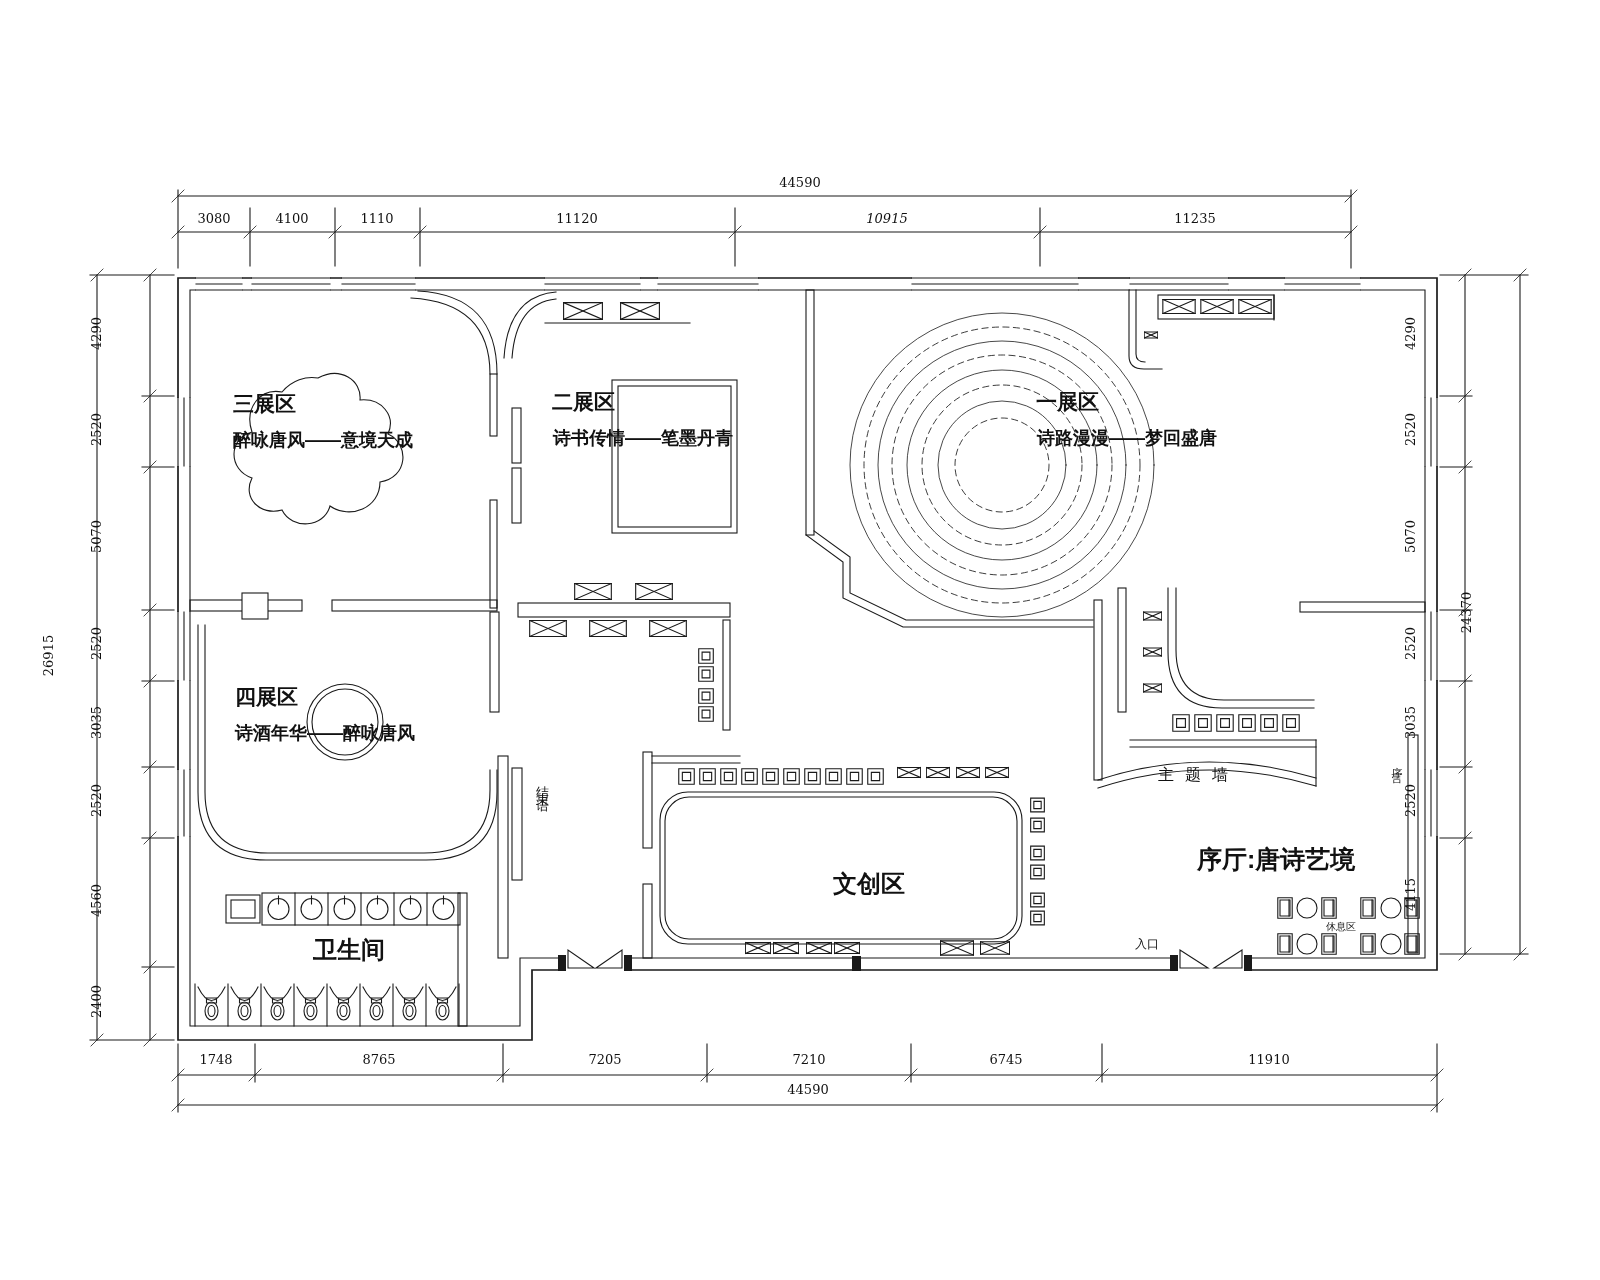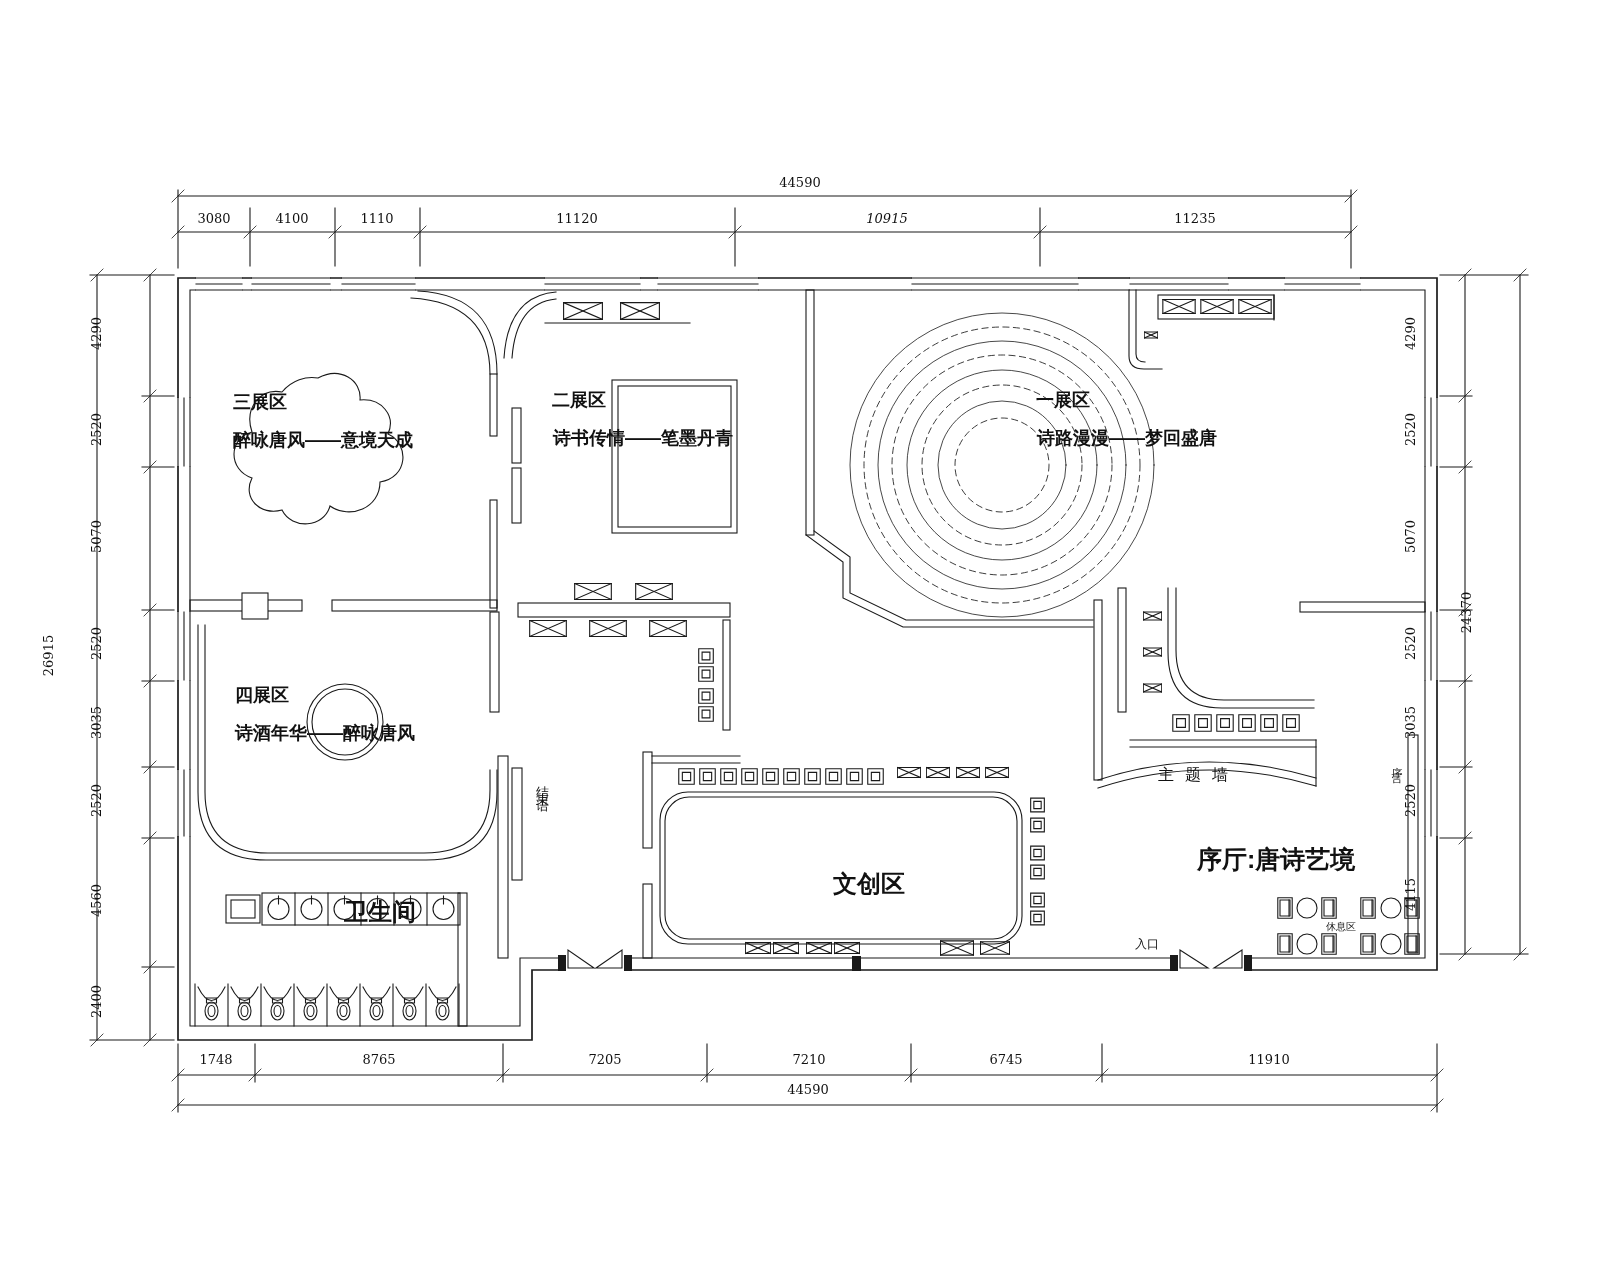--- a/index.html
+++ b/index.html
@@ -8,21 +8,21 @@
   #plan{position:absolute;left:0;top:0;}
   svg *{stroke:#1a1a1a;fill:none;stroke-width:1.1;stroke-linecap:square;}
   svg .thick{stroke-width:1.7;}
   svg .thin{stroke-width:.8;}
   svg .dash{stroke-width:.85;stroke-dasharray:6 4.5;}
   svg .wfill{fill:#fff;}
   svg .wfill2{fill:#fff;stroke:none;}
   svg .bfill{fill:#1a1a1a;stroke:none;}
   symbol *{vector-effect:non-scaling-stroke;}
   .lbl{position:absolute;white-space:nowrap;color:#111;line-height:1;}
-  .zt{font-weight:bold;font-size:18px;}
+  .zt{font-weight:bold;font-size:21px;}
   .zs{font-weight:bold;font-size:18px;}
   .big{font-weight:bold;font-size:24px;}
   .hall{font-weight:bold;font-size:25px;}
   .small{font-size:12px;}
   .tiny{font-size:16px;letter-spacing:11px;}
   .mini{font-size:10px;}
   .vtxt{writing-mode:vertical-rl;text-orientation:upright;letter-spacing:7px;font-size:13px;}
   .vtxt2{writing-mode:vertical-rl;text-orientation:upright;letter-spacing:5px;font-size:11px;}
   .dim{font-family:"DejaVu Serif",serif;font-size:13px;width:80px;text-align:center;margin-left:-40px;}
   .vdim{transform:rotate(-90deg);}
@@ -434,21 +434,21 @@
 
 <div class="lbl zt" style="left:233px;top:393px;">三展区</div>
 <div class="lbl zs" style="left:233px;top:431px;">醉咏唐风——意境天成</div>
 <div class="lbl zt" style="left:552px;top:391px;">二展区</div>
 <div class="lbl zs" style="left:553px;top:429px;">诗书传情——笔墨丹青</div>
 <div class="lbl zt" style="left:1036px;top:391px;">一展区</div>
 <div class="lbl zs" style="left:1037px;top:429px;">诗路漫漫——梦回盛唐</div>
 <div class="lbl zt" style="left:235px;top:686px;">四展区</div>
 <div class="lbl zs" style="left:235px;top:724px;">诗酒年华——醉咏唐风</div>
 <div class="lbl big" style="left:833px;top:872px;">文创区</div>
-<div class="lbl big" style="left:313px;top:900px;margin-left:31px;">卫生间</div>
+<div class="lbl big" style="left:313px;top:938px;">卫生间</div>
 <div class="lbl hall" style="left:1197px;top:847px;">序厅:唐诗艺境</div>
 <div class="lbl small" style="left:1135px;top:938px;">入口</div>
 <div class="lbl tiny" style="left:1158px;top:767px;">主题墙</div>
 <div class="lbl mini" style="left:1326px;top:922px;">休息区</div>
 <div class="lbl vtxt" style="left:536px;top:775px;">结束语</div>
 <div class="lbl vtxt2" style="left:1391px;top:758px;">序言</div>
 
 <div class="lbl dim" style="left:800px;top:176px;">44590</div>
 <div class="lbl dim" style="left:214px;top:212px;">3080</div>
 <div class="lbl dim" style="left:292px;top:212px;">4100</div>

